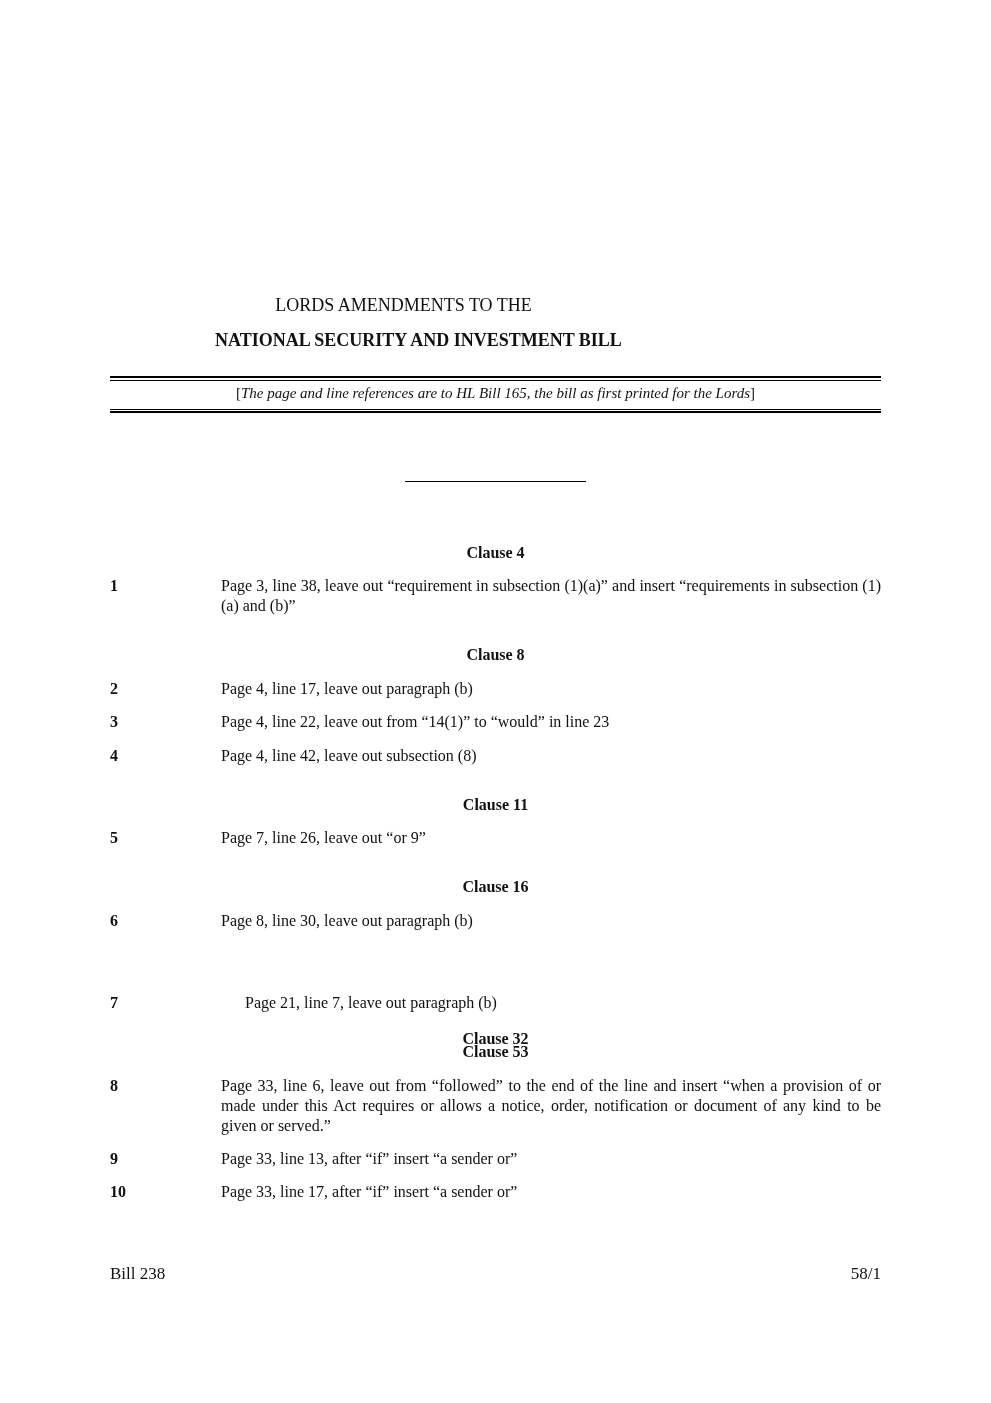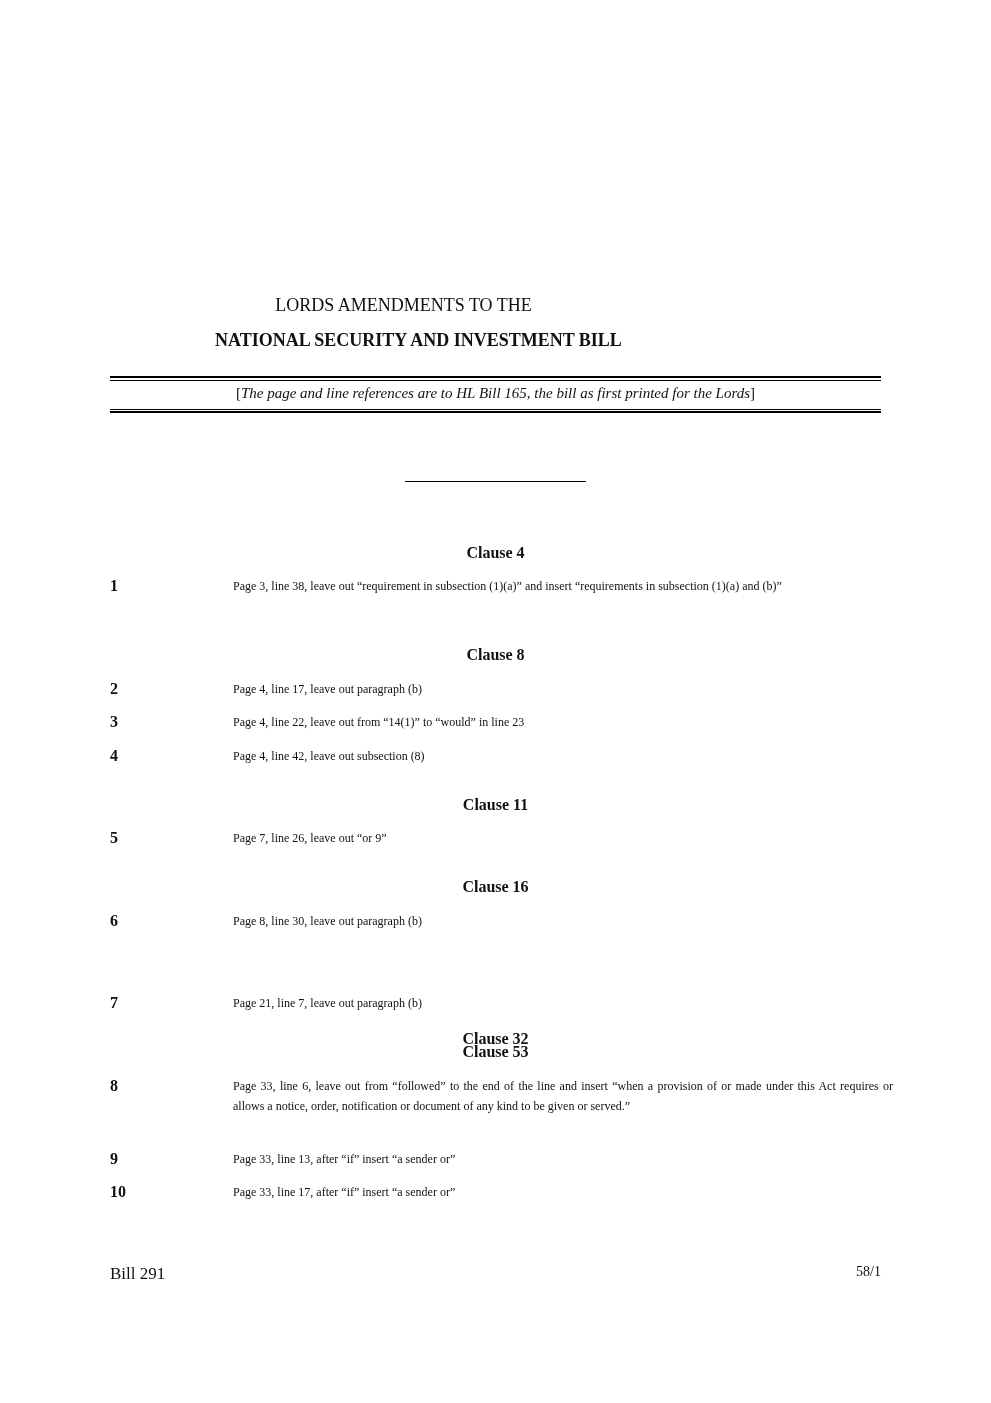--- a/index.html
+++ b/index.html
@@ -7,25 +7,25 @@
          font-family: "Liberation Serif", "DejaVu Serif", serif; color: #111; }
   .abs { position: absolute; }
   .title1 { left: 0; width: 807px; top: 295px; text-align: center; font-size: 18px; letter-spacing: 0; }
   .title2 { left: 0; width: 837px; top: 330px; text-align: center; font-size: 18px; font-weight: bold; }
   .rule { position: absolute; left: 110px; width: 771px; background: #000; }
   .note { left: 110px; width: 771px; top: 385px; text-align: center; font-size: 15px; }
   .note i { }
   .short-rule { position: absolute; left: 405px; width: 181px; top: 481px; height: 1px; background: #000; }
   .clause { left: 110px; width: 771px; text-align: center; font-weight: bold; font-size: 16px; }
   .num { left: 110px; font-weight: bold; font-size: 16px; }
-  .text { left: 233px; width: 660px; font-size: 12px; line-height: 20px; text-align: justify; }
+  .text { left: 221px; width: 660px; font-size: 16px; line-height: 20px; text-align: justify; }
   .text.single { text-align-last: left; }
   .text.just { text-align-last: left; }
   .foot-left { left: 110px; top: 1264px; font-size: 17px; }
-  .foot-right { right: 110px; top: 1264px; font-size: 14px; }
+  .foot-right { right: 110px; top: 1264px; font-size: 17px; }
 </style>
 </head>
 <body>
 
 <div class="abs title1">LORDS AMENDMENTS TO THE</div>
 <div class="abs title2">NATIONAL SECURITY AND INVESTMENT BILL</div>
 
 <div class="rule" style="top:376px;height:2px;"></div>
 <div class="rule" style="top:380px;height:1px;"></div>
 
@@ -51,24 +51,24 @@
 <div class="abs clause" style="top:796px;">Clause 11</div>
 <div class="abs num" style="top:829px;">5</div>
 <div class="abs text single" style="top:828px;">Page 7, line 26, leave out “or 9”</div>
 
 <div class="abs clause" style="top:878px;">Clause 16</div>
 <div class="abs num" style="top:912px;">6</div>
 <div class="abs text single" style="top:911px;">Page 8, line 30,  leave out paragraph (b)</div>
 
 <div class="abs clause" style="top:990px;margin-top:40px;">Clause 32</div>
 <div class="abs num" style="top:994px;">7</div>
-<div class="abs text single" style="top:993px;">Page 21, line 7,  leave out paragraph (b)</div>
+<div class="abs text single" style="top:993px;margin-left:24px;">Page 21, line 7,  leave out paragraph (b)</div>
 
 <div class="abs clause" style="top:1043px;">Clause 53</div>
 <div class="abs num" style="top:1077px;">8</div>
 <div class="abs text just" style="top:1076px;">Page 33, line 6, leave out from “followed” to the end of the line and insert “when a provision of or made under this Act requires or allows a notice, order, notification or document of any kind to be given or served.”</div>
 <div class="abs num" style="top:1150px;">9</div>
 <div class="abs text single" style="top:1149px;">Page 33, line 13,  after “if” insert “a sender or”</div>
 <div class="abs num" style="top:1183px;">10</div>
 <div class="abs text single" style="top:1182px;">Page 33, line 17,  after “if” insert “a sender or”</div>
 
-<div class="abs foot-left">Bill 291</div>
+<div class="abs foot-left">Bill 238</div>
 <div class="abs foot-right">58/1</div>
 
 </body></html>

